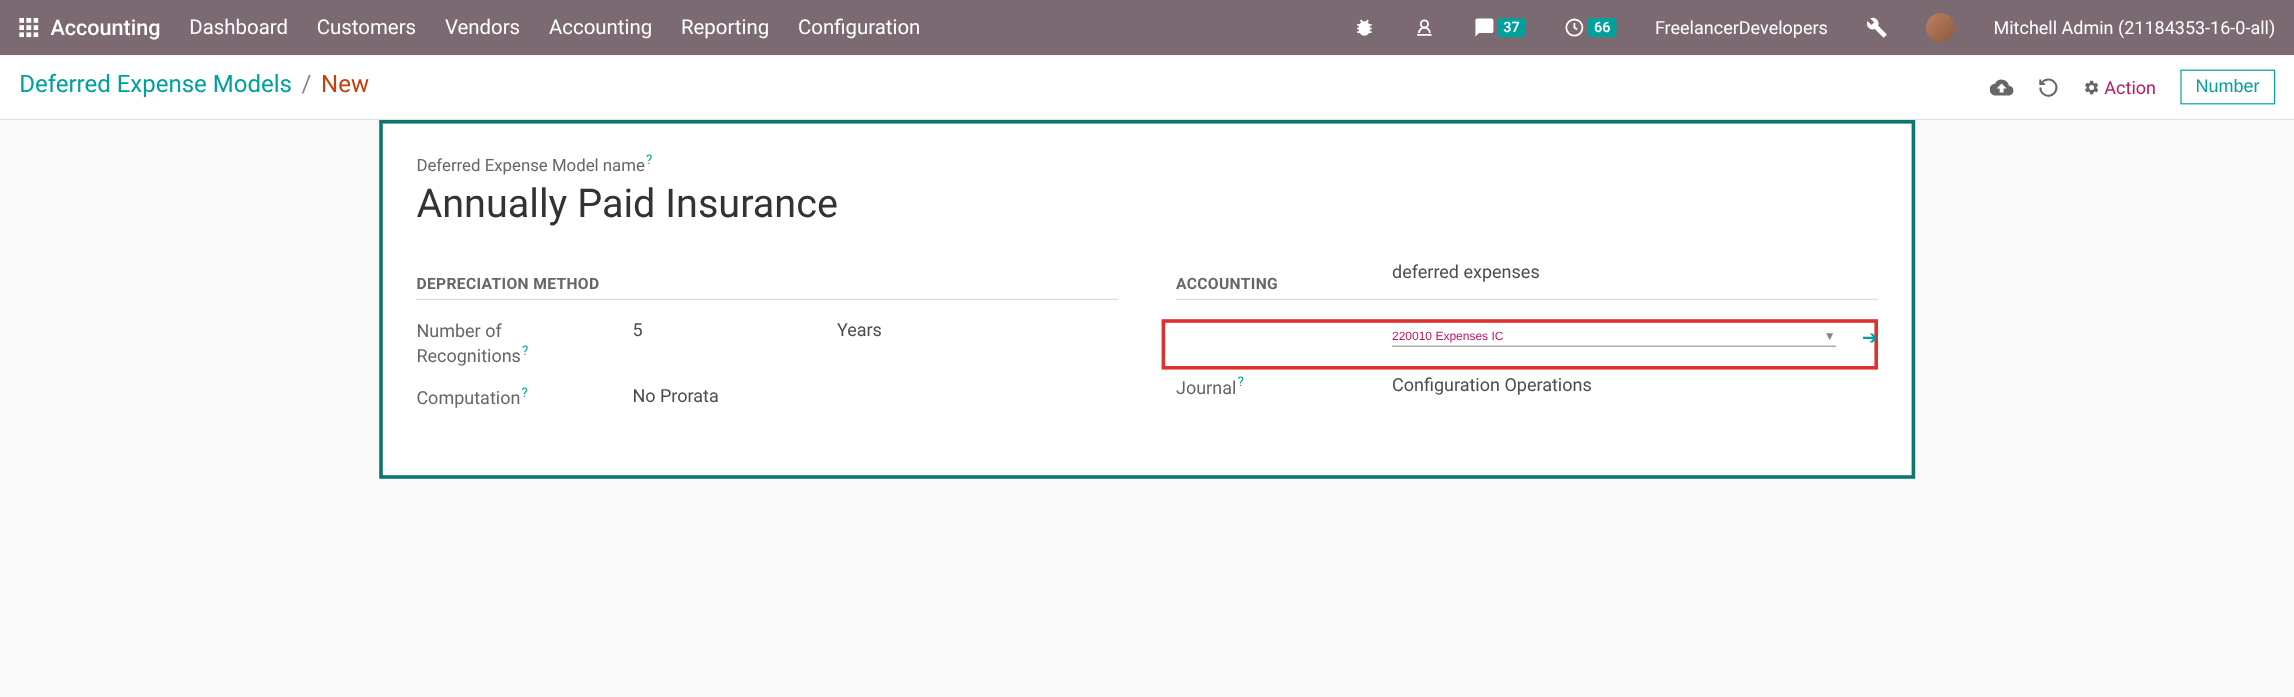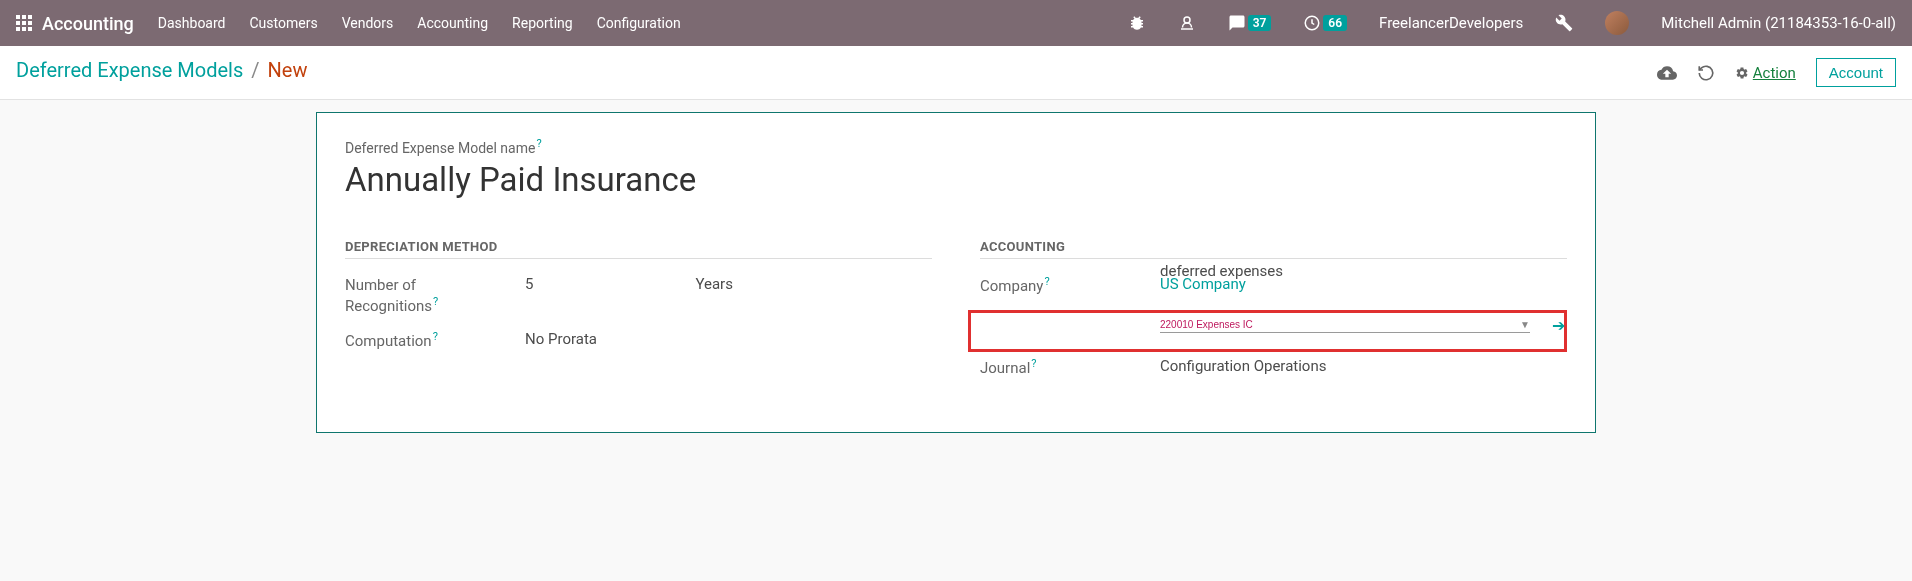--- a/index.html
+++ b/index.html
@@ -2,40 +2,40 @@
 <html><head>
 <meta charset="utf-8">
 <style>
 * { box-sizing: border-box; margin: 0; padding: 0; }
 body { font-family: -apple-system, BlinkMacSystemFont, "Segoe UI", Roboto, Helvetica, Arial, sans-serif; background: #f9f9f9; color: #4c4c4c; }
 
 .topbar { background: #7c6a72; color: #fff; height: 46px; display: flex; align-items: center; padding: 0 16px; font-size: 15px; }
 .topbar .apps-icon { margin-right: 10px; }
 .topbar .app-name { font-weight: 500; font-size: 18px; margin-right: 24px; }
 .topbar .nav-items { display: flex; gap: 24px; }
-.topbar .nav-item { cursor: pointer; font-size: 14px; }
+.topbar .nav-item { cursor: pointer; font-size: 17px; }
 .topbar .spacer { flex: 1; }
 .topbar .right-items { display: flex; align-items: center; gap: 32px; }
 .topbar .badge { background: #00a09d; color: #fff; font-size: 12px; padding: 1px 5px; border-radius: 3px; margin-left: 2px; font-weight: 600; }
 .topbar .right-text { font-size: 15px; }
 .topbar .avatar { width: 24px; height: 24px; border-radius: 50%; background: linear-gradient(135deg, #c08060, #8b5a3c); display: inline-block; }
 .topbar .icon-wrap { display: flex; align-items: center; cursor: pointer; }
 
 .control-panel { background: #fff; border-bottom: 1px solid #e2e2e2; padding: 12px 16px; display: flex; align-items: flex-start; }
 .breadcrumb { font-size: 20px; display: flex; align-items: center; gap: 8px; }
 .breadcrumb .crumb-link { color: #00a09d; cursor: pointer; }
 .breadcrumb .sep { color: #888; }
 .breadcrumb .crumb-active { color: #c2410c; }
 .control-panel .cp-right { margin-left: auto; display: flex; align-items: center; gap: 20px; }
 .control-panel .cp-icon { color: #7a7a7a; cursor: pointer; }
-.control-panel .action-btn { color: #15803d; cursor: pointer; display: flex; align-items: center; gap: 4px; font-size: 15px; text-decoration: underline; }
+.control-panel .action-btn { color: #be185d; cursor: pointer; display: flex; align-items: center; gap: 4px; font-size: 15px; }
 .control-panel .create-btn { border: 1px solid #00a09d; color: #00a09d; background: #fff; padding: 5px 12px; cursor: pointer; font-size: 15px; }
 
 .form-sheet-bg { padding: 0 12px 24px; }
-.form-sheet { background: #fff; border: 1px solid #0f766e; max-width: 1280px; margin: 12px auto; padding: 24px 28px 40px; }
+.form-sheet { background: #fff; border: 3px solid #0f766e; max-width: 1280px; margin: 0 auto; padding: 24px 28px 40px; }
 
 .title-section { margin-bottom: 40px; }
 .title-label { font-size: 14px; color: #666; margin-bottom: 4px; }
 .title-value { font-size: 33px; color: #333; font-weight: 400; }
 
 .columns { display: flex; gap: 48px; }
 .col { flex: 1; }
 
 .section-header { text-transform: uppercase; font-size: 13px; font-weight: 700; color: #666; letter-spacing: 0.3px; margin-bottom: 4px; }
 .section-rule { border: none; border-top: 1px solid #dcdcdc; margin-bottom: 16px; }
@@ -140,21 +140,21 @@
           <path d="M3 12a9 9 0 1 0 3-6.7L3 8"></path>
           <path d="M3 3v5h5"></path>
         </svg>
     </span>
     <span class="action-btn">
       <svg width="14" height="14" viewBox="0 0 24 24" fill="#666">
           <path d="M19.14 12.94c.04-.3.06-.61.06-.94 0-.32-.02-.64-.07-.94l2.03-1.58a.5.5 0 0 0 .12-.64l-1.92-3.32a.5.5 0 0 0-.61-.22l-2.39.96a7.03 7.03 0 0 0-1.62-.94l-.36-2.54a.5.5 0 0 0-.5-.42h-3.84a.5.5 0 0 0-.5.42l-.36 2.54c-.59.24-1.13.56-1.62.94l-2.39-.96a.5.5 0 0 0-.61.22L2.74 8.84a.5.5 0 0 0 .12.64l2.03 1.58c-.05.3-.07.62-.07.94s.02.64.07.94l-2.03 1.58a.5.5 0 0 0-.12.64l1.92 3.32c.14.24.43.34.61.22l2.39-.96c.49.38 1.03.7 1.62.94l.36 2.54c.04.24.25.42.5.42h3.84c.25 0 .46-.18.5-.42l.36-2.54a7.03 7.03 0 0 0 1.62-.94l2.39.96c.18.12.47.02.61-.22l1.92-3.32a.5.5 0 0 0-.12-.64l-2.03-1.58zM12 15.6A3.6 3.6 0 1 1 12 8.4a3.6 3.6 0 0 1 0 7.2z"></path>
         </svg>
       <span>Action</span>
     </span>
-    <button class="create-btn">Account</button>
+    <button class="create-btn">Number</button>
   </div>
 </div>
 
 <div class="form-sheet-bg">
   <div class="form-sheet">
 
     <div class="title-section">
       <div class="title-label">
         <span>Deferred Expense Model name</span><span class="help-q">?</span>
       </div>
@@ -182,26 +182,20 @@
             <span>Computation</span><span class="help-q">?</span>
           </div>
           <div class="field-value">No Prorata</div>
         </div>
       </div>
 
       <div class="col">
         <div class="section-header">ACCOUNTING</div>
         <hr class="section-rule">
 
-        <div class="field-row">
-          <div class="field-label">
-            <span>Company</span><span class="help-q">?</span>
-          </div>
-          <div class="field-value link-value">US Company</div>
-        </div>
 
         <div class="highlight-box">
         </div>
 
         <div style="margin-top:-96px; margin-bottom:20px;">
           <div class="field-row">
             <div class="field-label" style="visibility:hidden;">x<br>x</div>
             <div class="field-value">deferred expenses</div>
           </div>
           <div class="field-row" style="margin-top:6px;">

